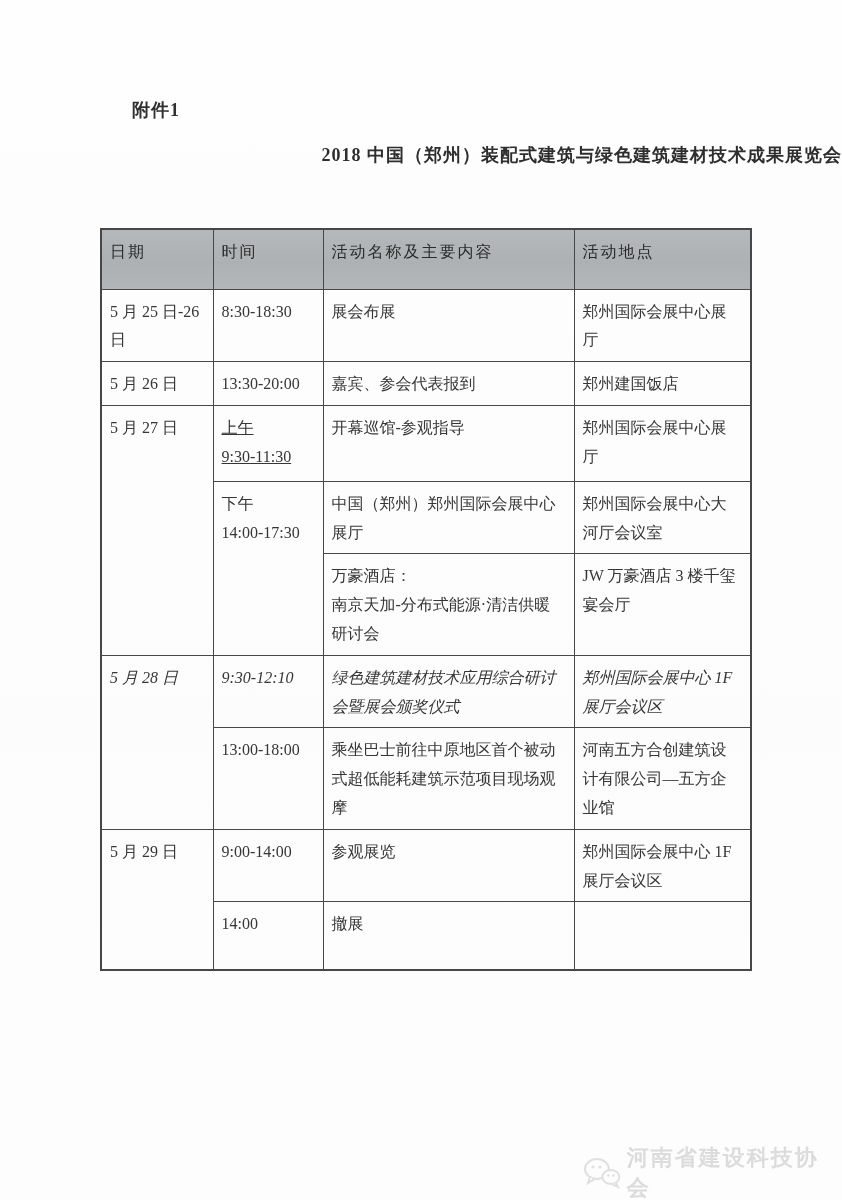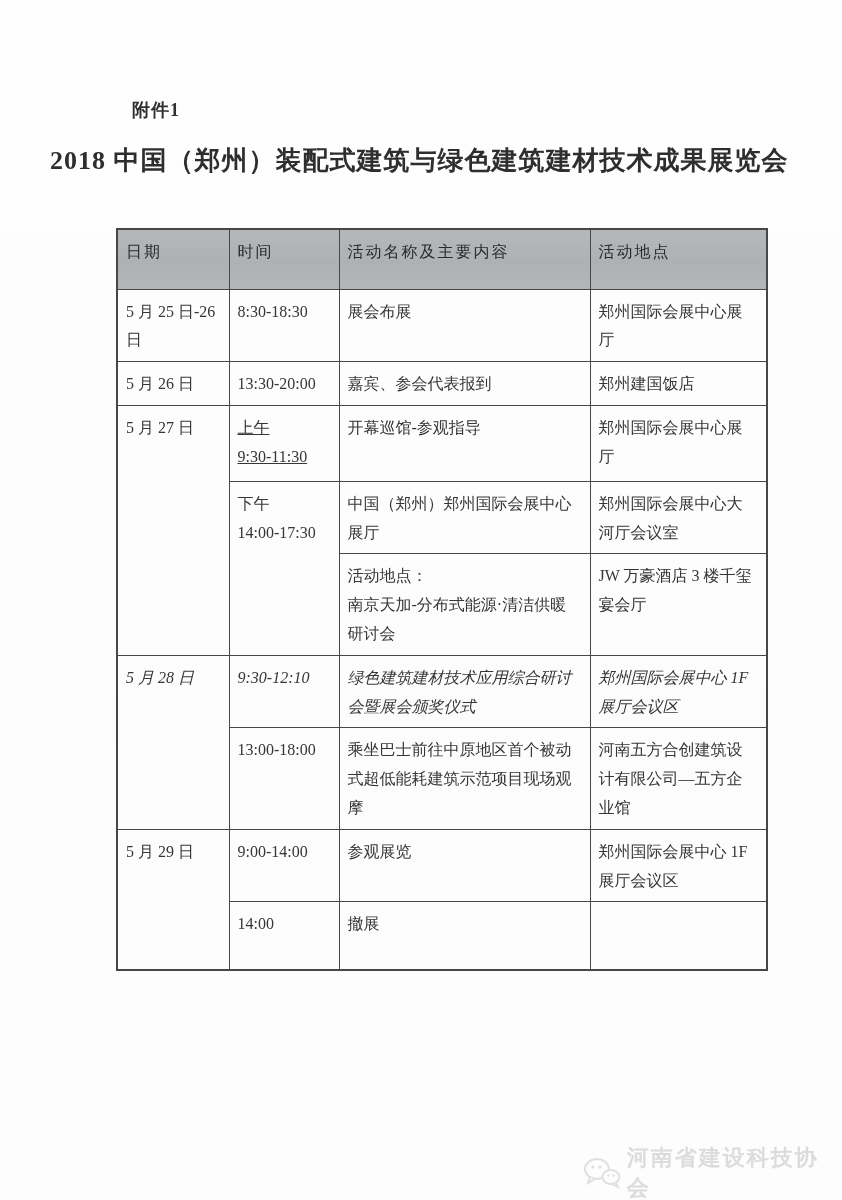--- a/index.html
+++ b/index.html
@@ -23,40 +23,40 @@
     font-size: 18px;
     font-weight: bold;
     color: #303030;
     letter-spacing: 1px;
   }
   .doc-title {
     position: absolute;
     left: 50px;
     top: 143px;
     width: 792px;
-    text-align: left;
-    font-size: 26px;
+    text-align: right;
+    font-size: 18px;
     font-weight: bold;
     color: #2e2e2e;
     letter-spacing: 1px;
   }
   .doc-subtitle {
     position: absolute;
     left: 50px;
     top: 197px;
     width: 792px;
     text-align: center;
     font-size: 20px;
     font-weight: bold;
     color: #2e2e2e;
     letter-spacing: 3px;
   }
   table.schedule {
     position: absolute;
-    left: 116px;
+    left: 100px;
     top: 228px;
     width: 650px;
     border-collapse: collapse;
     table-layout: fixed;
     font-size: 16px;
     color: #363636;
   }
   table.schedule col.c1 { width: 112px; }
   table.schedule col.c2 { width: 110px; }
   table.schedule col.c3 { width: 251px; }
@@ -166,21 +166,21 @@
       <td class="time-pm" rowspan="2">
         <span class="line">下午</span>
         <span class="line">14:00-17:30</span>
       </td>
       <td>中国（郑州）郑州国际会展中心展厅</td>
       <td class="loc-center">郑州国际会展中心大河厅会议室</td>
     </tr>
 
     <tr class="r5">
       <td>
-        <span class="line">活动地点：</span>
+        <span class="line">万豪酒店：</span>
         <span class="line">南京天加-分布式能源·清洁供暖研讨会</span>
       </td>
       <td class="loc-center">JW 万豪酒店 3 楼千玺宴会厅</td>
     </tr>
 
     <tr class="r6">
       <td class="date-cell" rowspan="2">5 月 28 日</td>
       <td class="time-mid">9:30-12:10</td>
       <td>绿色建筑建材技术应用综合研讨会暨展会颁奖仪式</td>
       <td>郑州国际会展中心 1F 展厅会议区</td>

